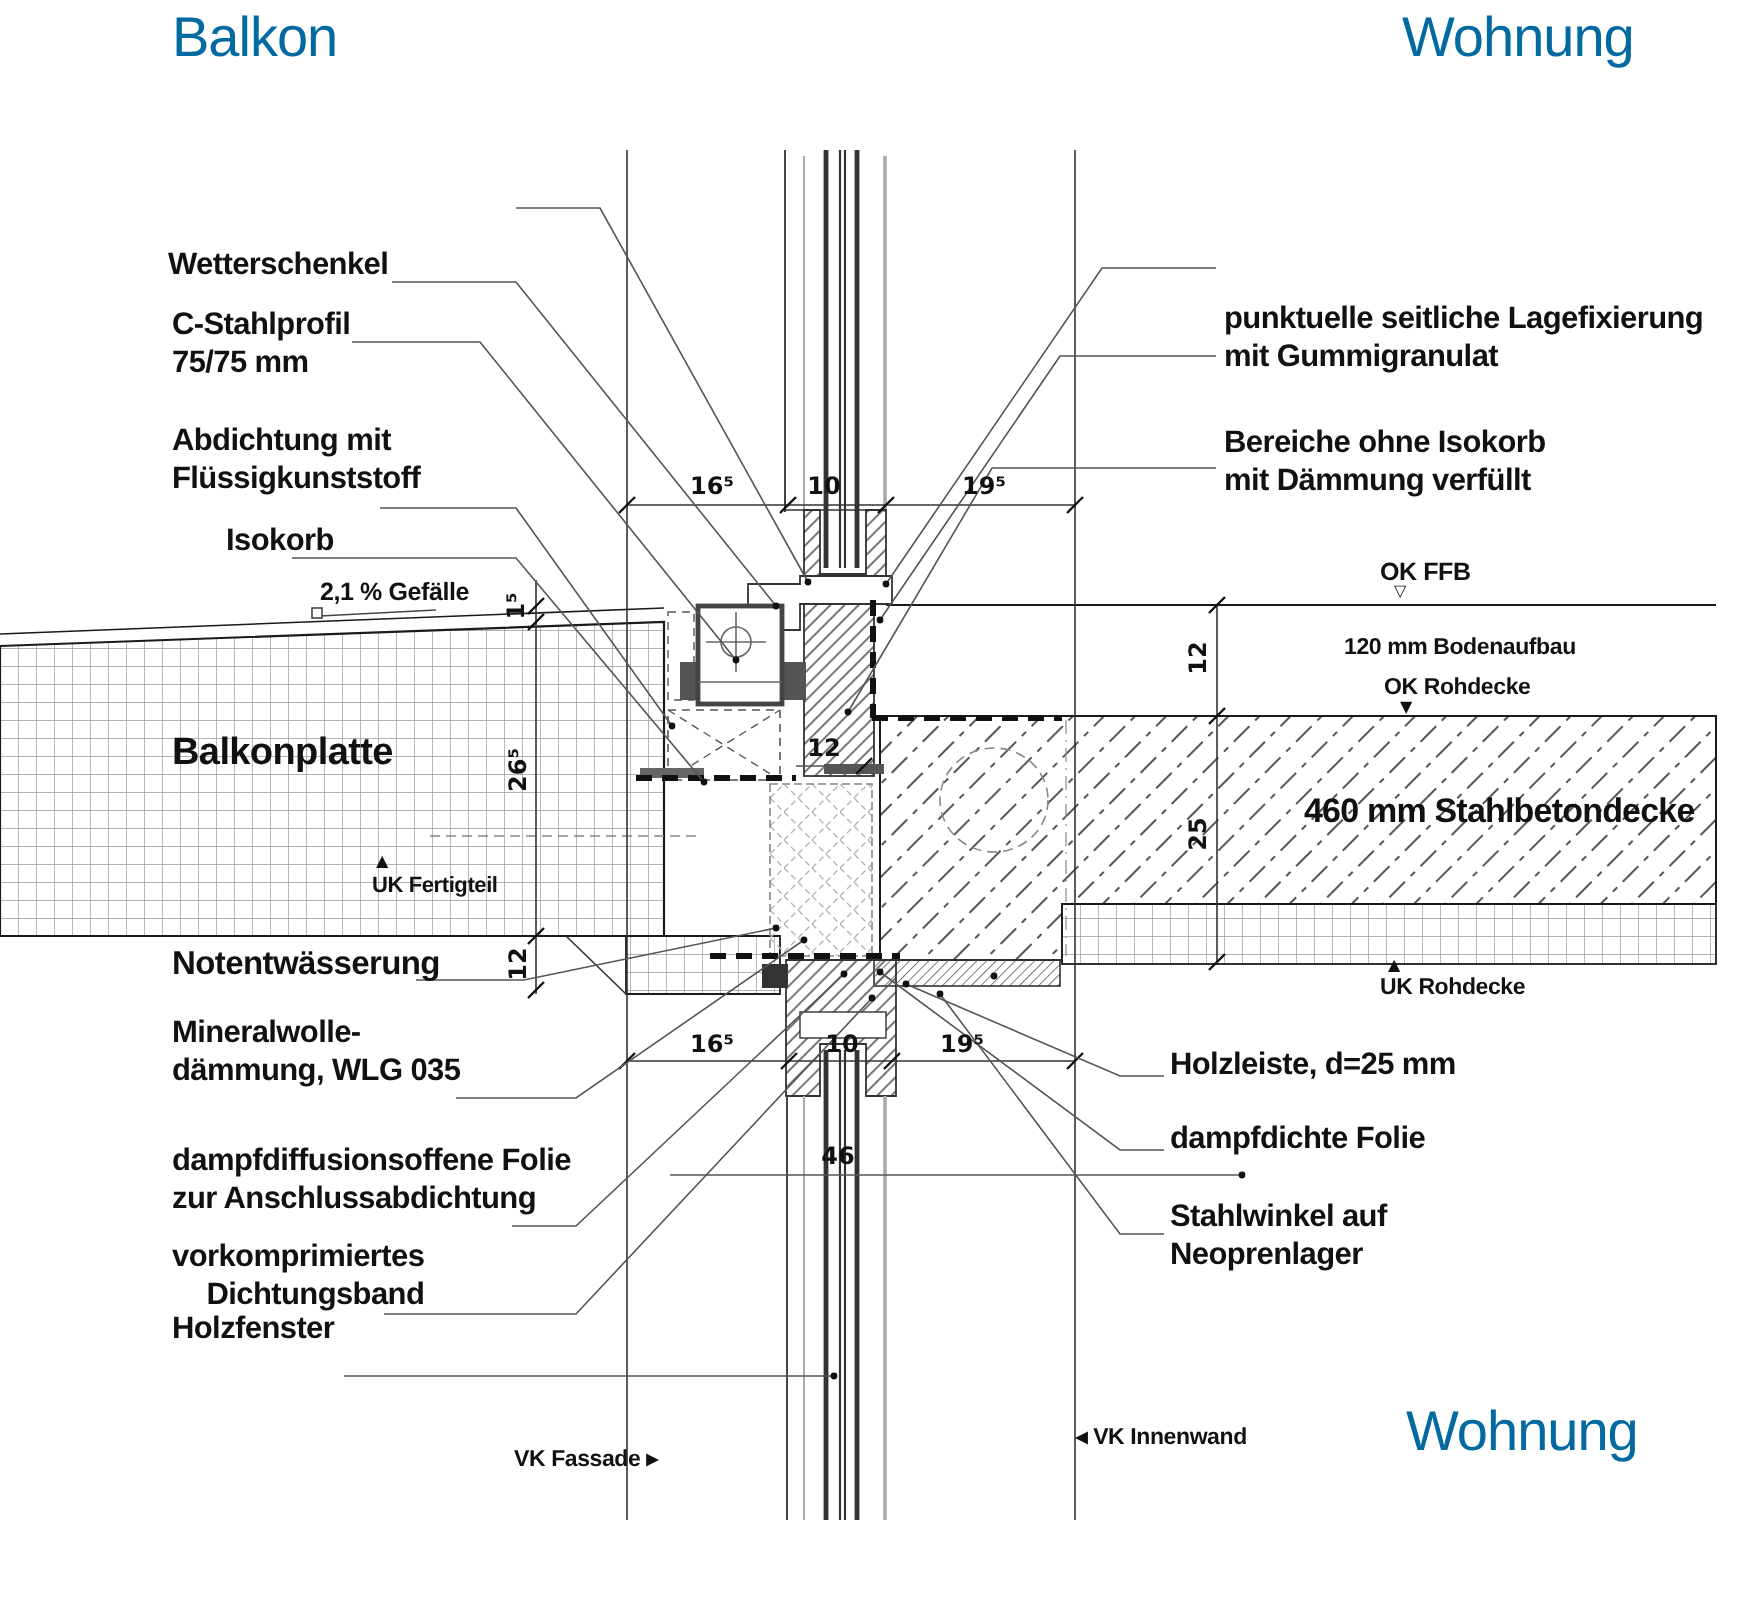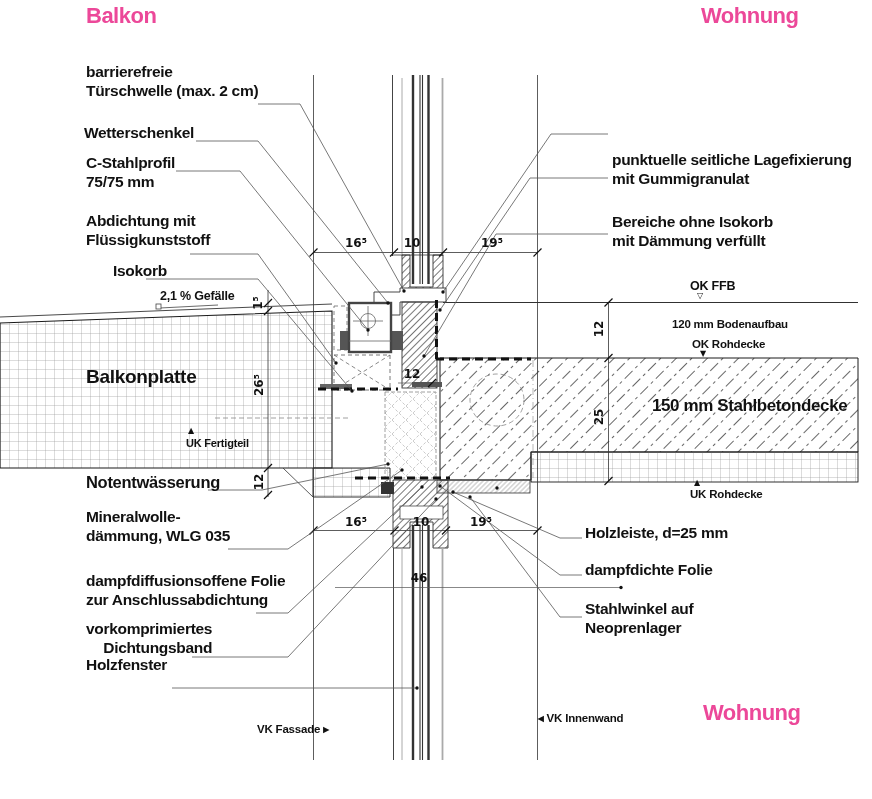--- a/index.html
+++ b/index.html
@@ -3,21 +3,21 @@
 <meta charset="utf-8">
 <style>
   html,body{margin:0;padding:0;background:#fff;}
   #canvas{position:relative;width:872px;height:799px;background:#fff;overflow:hidden;
           font-family:"Liberation Sans",sans-serif;color:#111;}
   #drawing{position:absolute;left:0;top:0;}
   .lbl{position:absolute;font-weight:bold;font-size:15.5px;line-height:1.2;
        letter-spacing:-0.3px;white-space:pre-line;color:#111;}
   .lbl.big{font-size:19px;}
   .lbl.mid{font-size:16.5px;}
-  .title{position:absolute;font-weight:bold;font-size:22px;letter-spacing:-0.5px;color:#ec4899;}
+  .title{position:absolute;font-weight:normal;font-size:28px;letter-spacing:-0.5px;color:#0369a1;}
   .ann{position:absolute;font-weight:bold;font-size:11.5px;letter-spacing:-0.2px;color:#111;white-space:nowrap;}
   .ann.big{font-size:17px;letter-spacing:-0.4px;}
   .ann.med{font-size:12.5px;}
   .dim{position:absolute;font-family:"DejaVu Sans",sans-serif;font-weight:bold;font-size:12px;
        color:#111;transform:translate(-50%,-50%);white-space:nowrap;}
   .dim.rot{transform:translate(-50%,-50%) rotate(-90deg);}
   .marker{position:absolute;font-family:"DejaVu Sans",sans-serif;font-size:8px;color:#111;line-height:1;}
 </style>
 </head>
 <body>
@@ -167,22 +167,20 @@
       <circle cx="440" cy="486" r="1.7"></circle>
         <circle cx="470" cy="497" r="1.7"></circle>
       <circle cx="497" cy="488" r="1.7"></circle>
     </g>
   </svg>
 
   <div class="title" style="left:86px;top:3px;">Balkon</div>
   <div class="title" style="left:701px;top:3px;">Wohnung</div>
   <div class="title" style="left:703px;top:700px;">Wohnung</div>
 
-  <div class="lbl" style="left:86px;top:63px;">barrierefreie
-Türschwelle (max. 2 cm)</div>
   <div class="lbl" style="left:84px;top:124px;">Wetterschenkel</div>
   <div class="lbl" style="left:86px;top:154px;">C-Stahlprofil
 75/75 mm</div>
   <div class="lbl" style="left:86px;top:212px;">Abdichtung mit
 Flüssigkunststoff</div>
   <div class="lbl" style="left:86px;top:262px;margin-left:27px;">Isokorb</div>
   <div class="lbl big" style="left:86px;top:366px;">Balkonplatte</div>
   <div class="lbl mid" style="left:86px;top:473px;">Notentwässerung</div>
   <div class="lbl" style="left:86px;top:508px;">Mineralwolle-
 dämmung, WLG 035</div>
@@ -203,21 +201,21 @@
 
   <div class="ann med" style="left:160px;top:289px;">2,1 % Gefälle</div>
   <div class="ann" style="left:186px;top:437px;font-size:11px;">UK Fertigteil</div>
   <span class="marker" style="left:188px;top:427px;">▲</span>
 
   <div class="ann med" style="left:690px;top:279px;">OK FFB</div>
   <span class="marker" style="left:697px;top:292px;">▽</span>
   <div class="ann" style="left:672px;top:318px;">120 mm Bodenaufbau</div>
   <div class="ann" style="left:692px;top:338px;">OK Rohdecke</div>
   <span class="marker" style="left:700px;top:350px;">▼</span>
-  <div class="ann big" style="left:652px;top:396px;">150 mm Stahlbetondecke</div>
+  <div class="ann big" style="left:652px;top:396px;">460 mm Stahlbetondecke</div>
   <span class="marker" style="left:694px;top:479px;">▲</span>
   <div class="ann" style="left:690px;top:488px;">UK Rohdecke</div>
 
   <div class="ann" style="left:257px;top:722px;"><span>VK Fassade</span> <span>▸</span></div>
   <div class="ann" style="left:538px;top:711px;"><span>◂</span> <span>VK Innenwand</span></div>
 
   <div class="dim" style="left:356px;top:243px;">16⁵</div>
   <div class="dim" style="left:412px;top:243px;">10</div>
   <div class="dim" style="left:492px;top:243px;">19⁵</div>
   <div class="dim" style="left:356px;top:522px;">16⁵</div>

